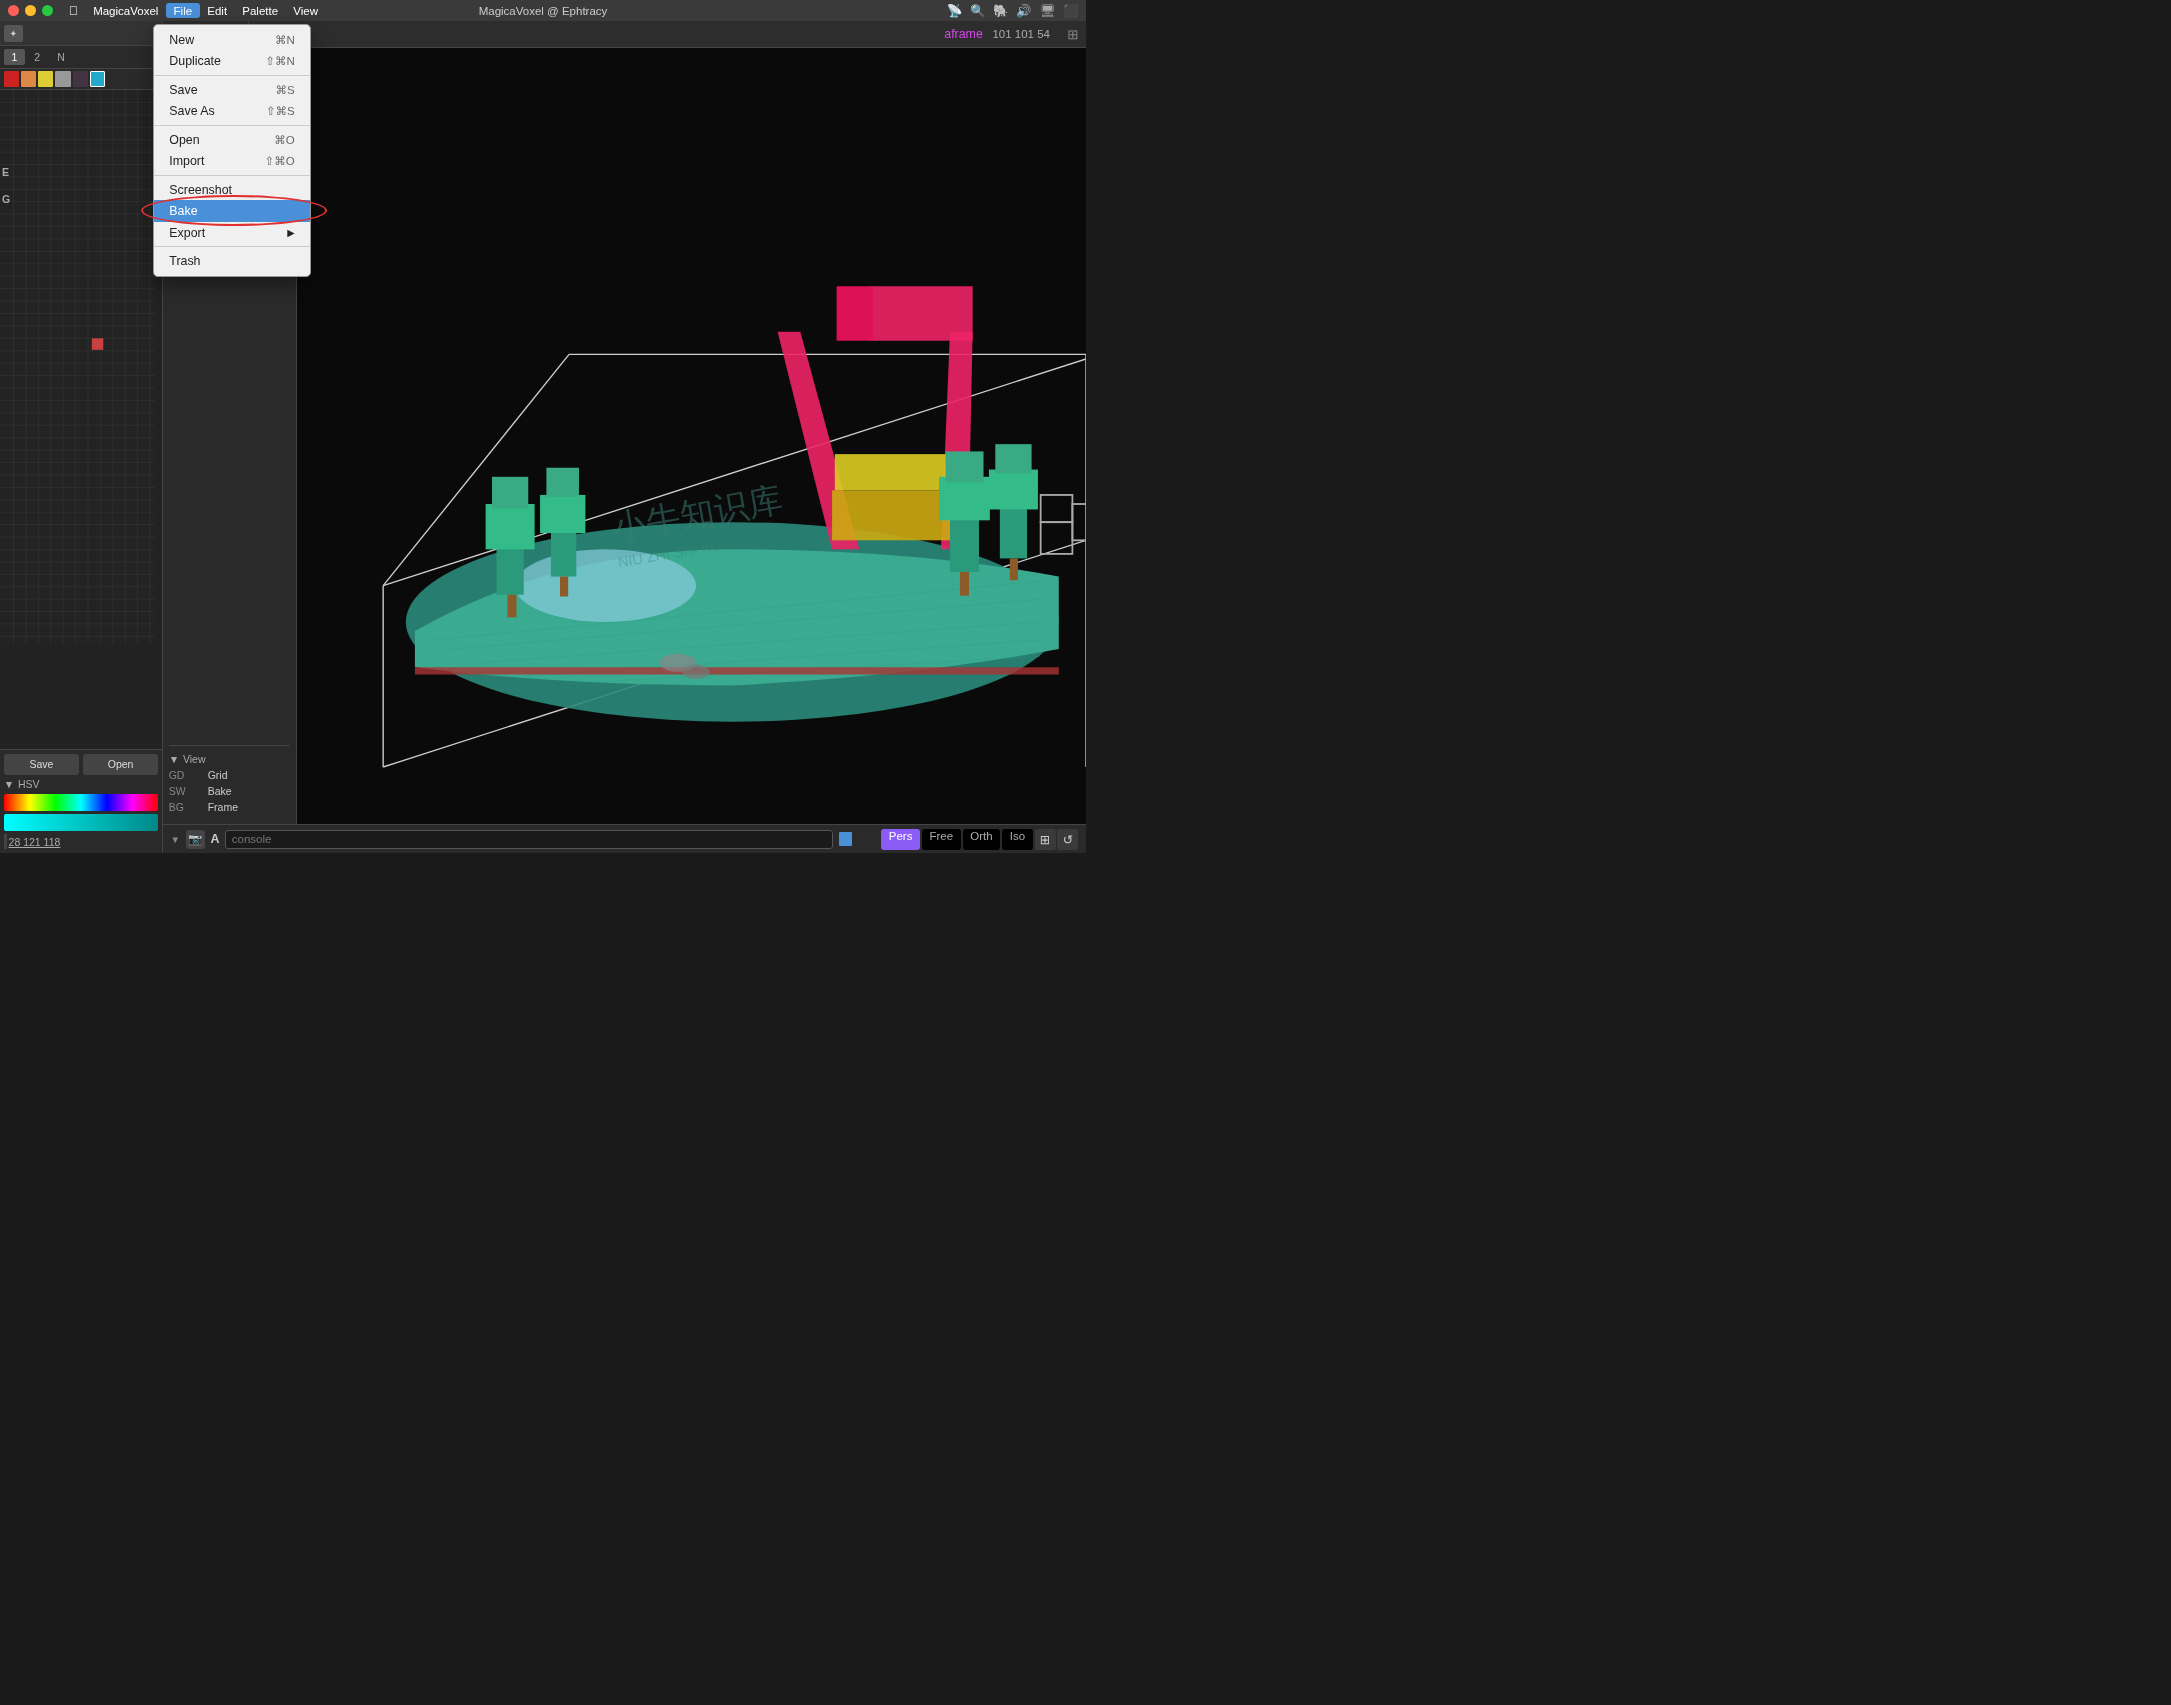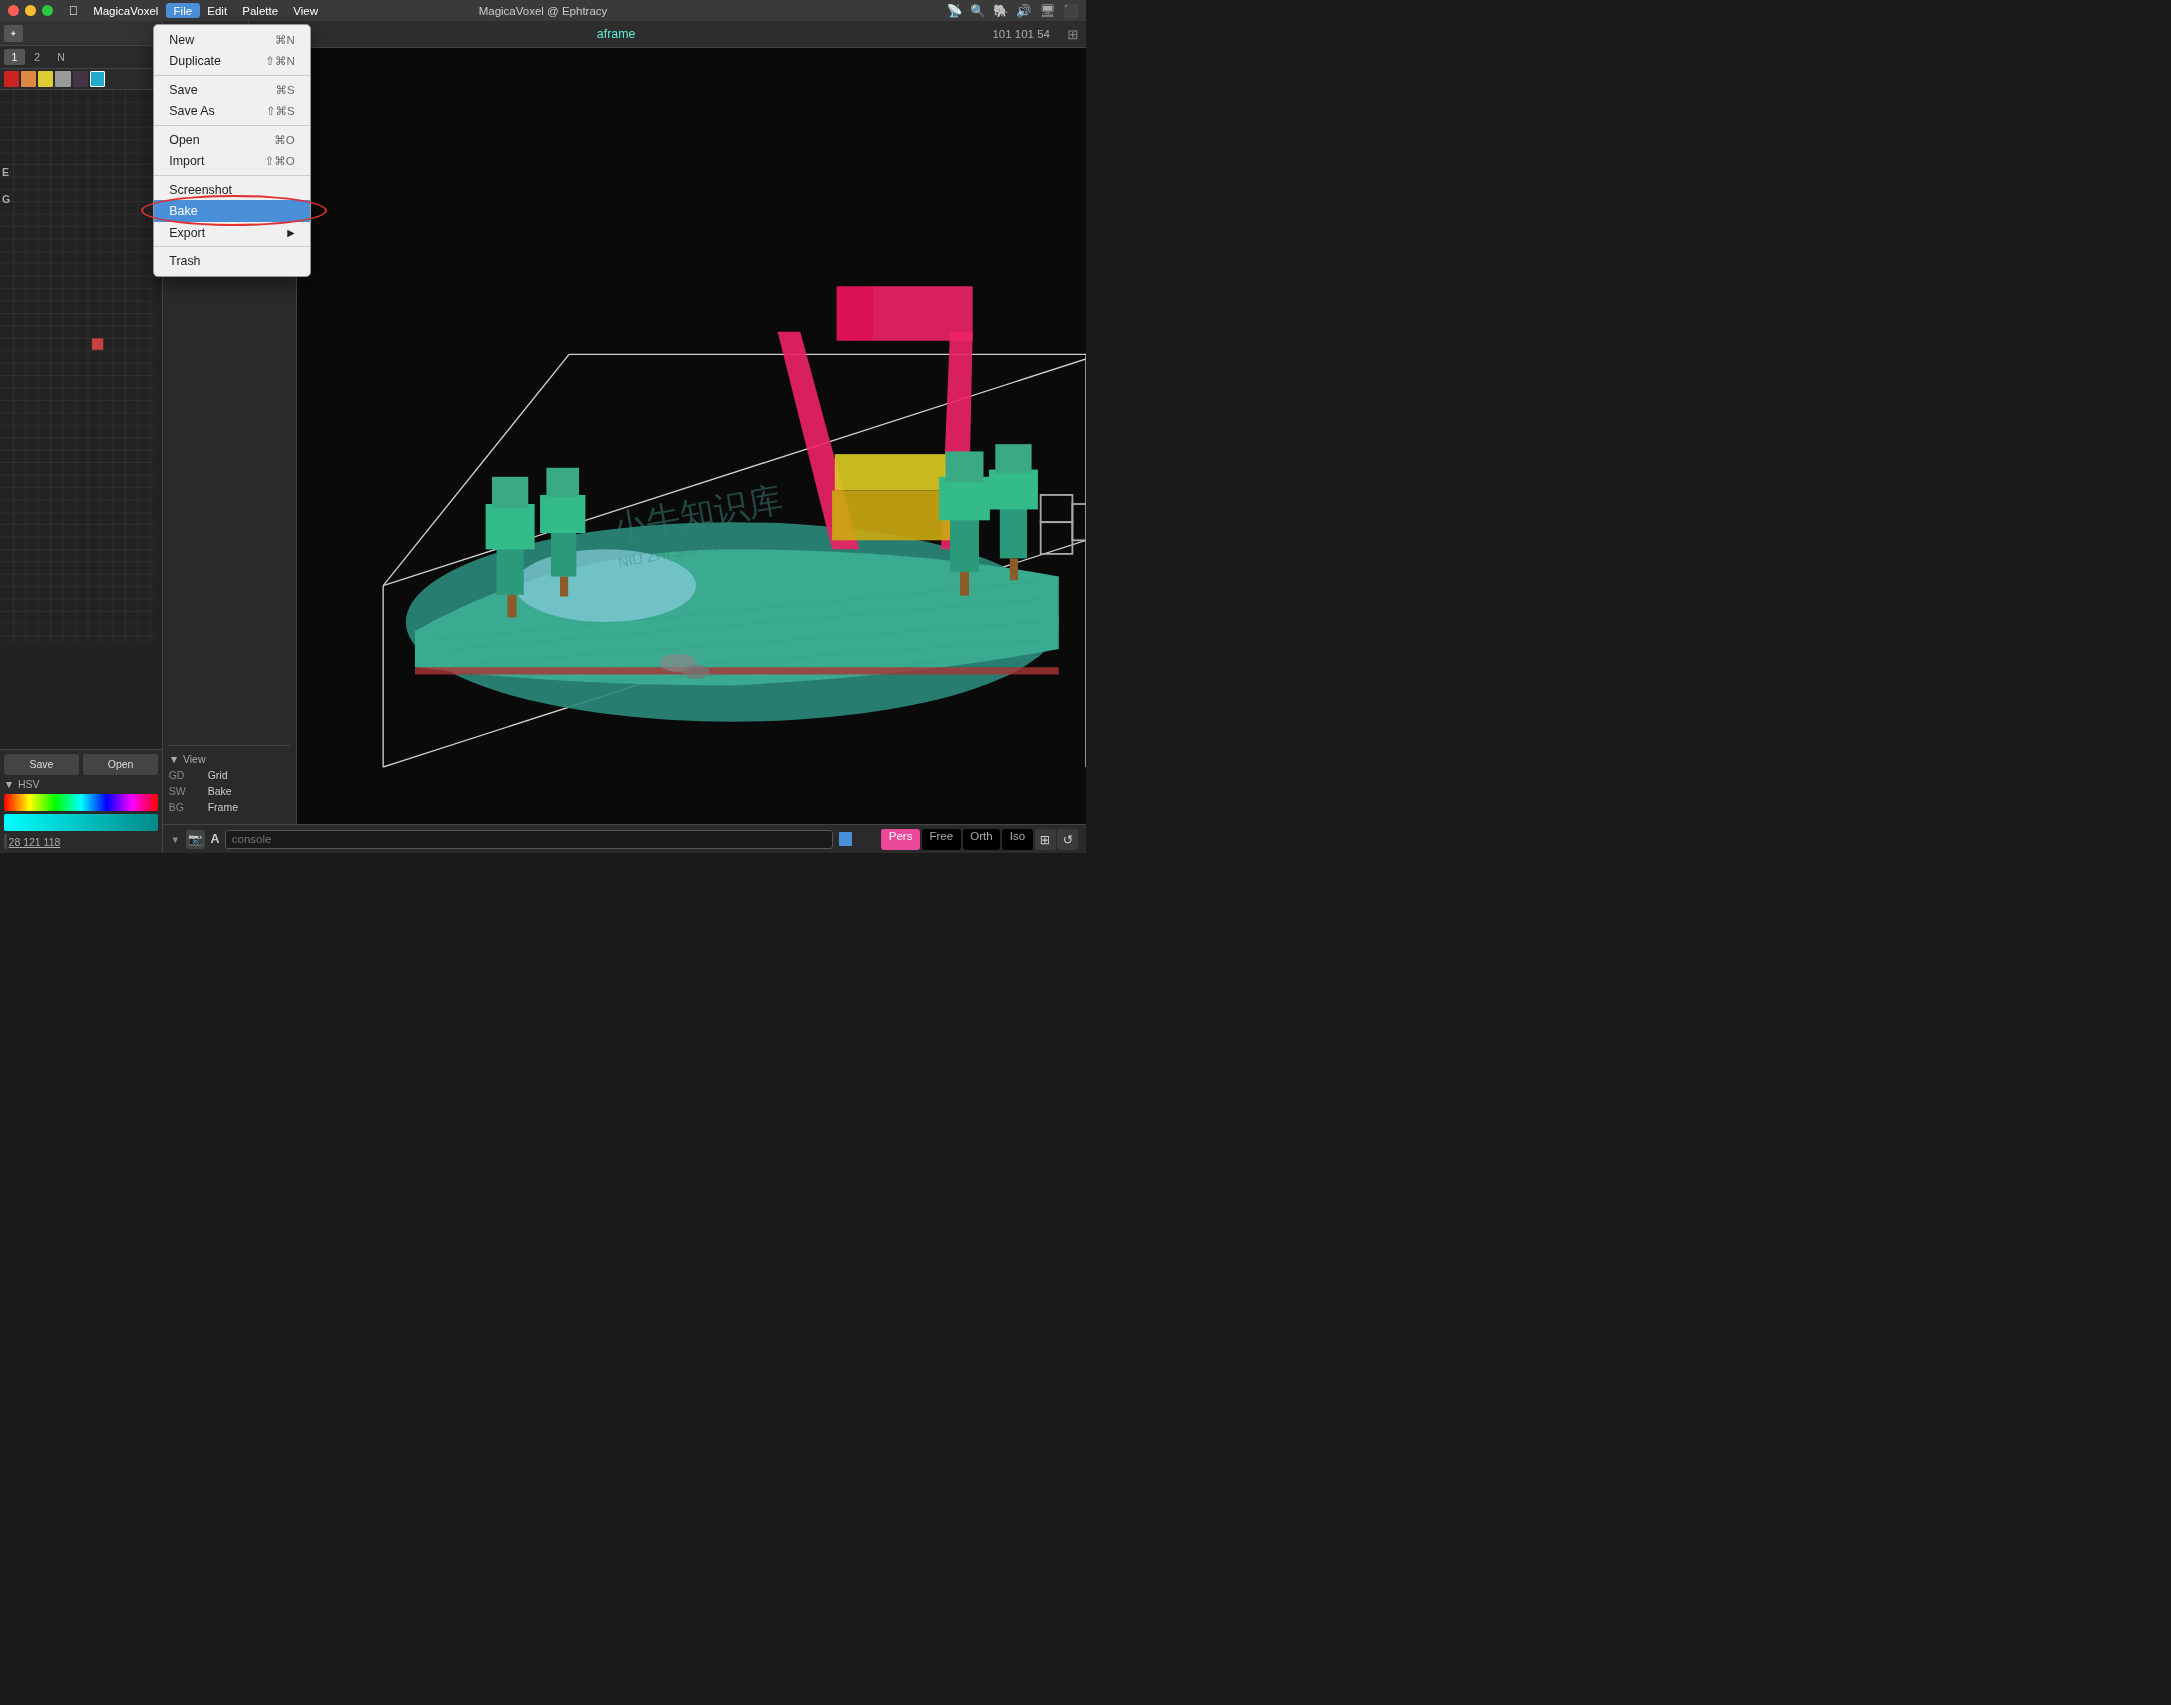--- a/index.html
+++ b/index.html
@@ -305,23 +305,23 @@
       color: #ccc;
       cursor: pointer;
       border-right: 1px solid #444;
       height: 100%;
       display: flex;
       align-items: center;
       gap: 5.7px;
     }
     .render-title {
       flex: 1;
-      text-align: center;
+      text-align: right;
       font-size: 12.4px;
-      color: #5eead4;
+      color: #d946ef;
     }
     .render-coords {
       padding: 0 9.6px;
       font-size: 11.5px;
       color: #aaa;
       display: flex;
       align-items: center;
       gap: 3.8px;
     }
     .render-expand {
@@ -471,21 +471,21 @@
     }
     .view-mode-btn {
       padding: 1.9px 7.6px;
       background: #000000;
       border-radius: 2.9px;
       font-size: 11.5px;
       color: #aaa;
       cursor: pointer;
     }
     .view-mode-btn.active {
-      background: #ec4899;
+      background: #8b5cf6;
       color: #fff;
       margin-left: 23px;
     }
     .view-mode-icon {
       width: 21px;
       height: 21px;
       background: #3a3a3a;
       border-radius: 2.9px;
       display: flex;
       align-items: center;

